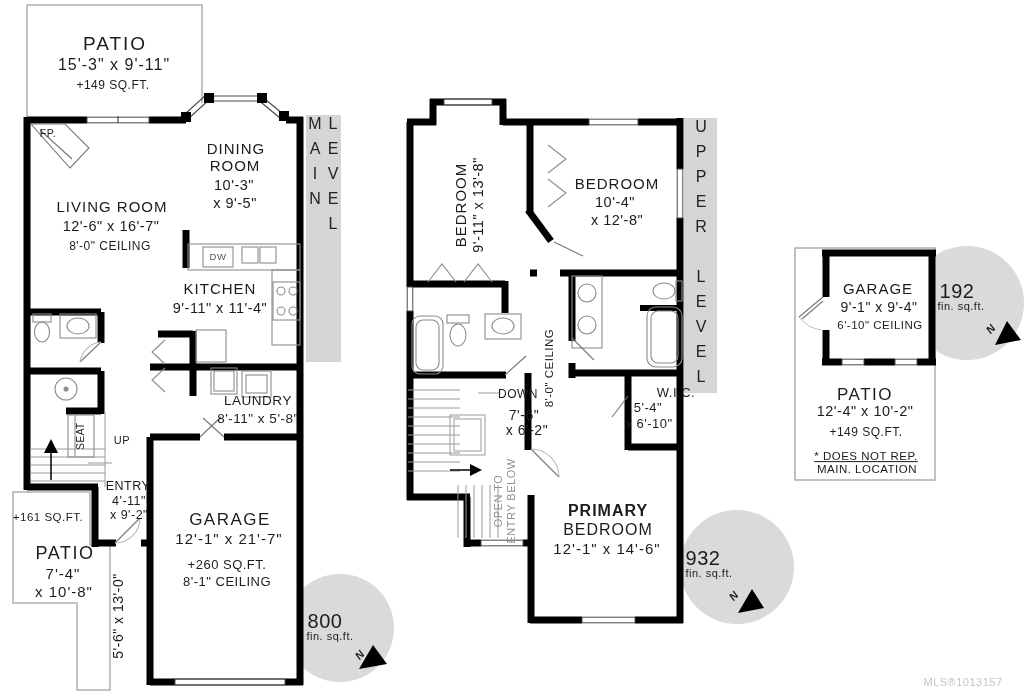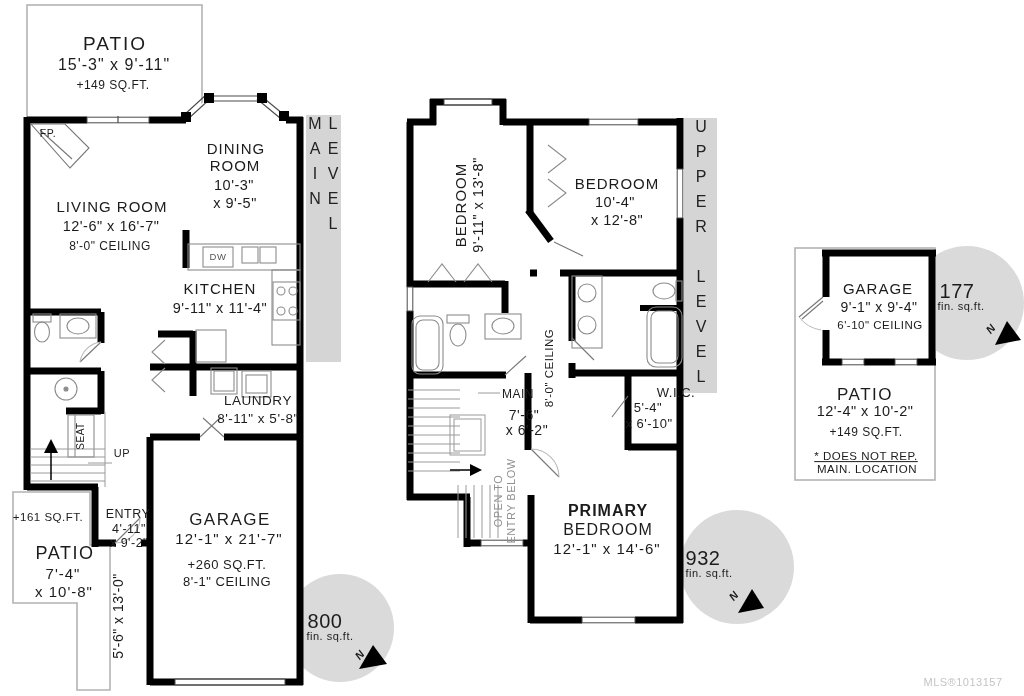--- a/index.html
+++ b/index.html
@@ -10,21 +10,21 @@
        white-space:nowrap;color:#1c1c1c;line-height:1.2;letter-spacing:.5px;}
   .rot{transform:translate(-50%,-50%) rotate(-90deg);}
   .gray{color:#8f8f8f;}
   .band{position:absolute;background:#d5d5d5;display:flex;align-items:center;justify-content:center;}
   .band span{writing-mode:vertical-lr;text-orientation:upright;font-size:16px;
              letter-spacing:8px;color:#222;}
   .fs19{font-size:19px;letter-spacing:2px;} .fs18{font-size:18px;letter-spacing:1.5px;}
   .fs17{font-size:17px;letter-spacing:1.5px;} .fs16{font-size:16px;letter-spacing:1px;}
   .fs15{font-size:15px;letter-spacing:1px;} .fs145{font-size:14.5px;}
   .fs14{font-size:14px;} .fs135{font-size:13.5px;} .fs13{font-size:13px;}
-  .fs125{font-size:12.5px;margin-top:28px;} .fs12{font-size:12px;} .fs115{font-size:11.5px;}
+  .fs125{font-size:12.5px;} .fs12{font-size:12px;} .fs115{font-size:11.5px;}
   .fs11{font-size:11px;} .fs105{font-size:10.5px;} .fs10{font-size:10px;}
   .fs95{font-size:9.5px;color:#555;} .fs20{font-size:20px;}
   .north{font-size:11px;font-style:italic;font-weight:bold;
          transform:translate(-50%,-50%) rotate(-48deg);}
   .mls{color:#c4c4c4;}
 </style>
 </head>
 <body>
 
 <div id="stage">
@@ -270,21 +270,21 @@
 <div class="lbl fs145" style="left:235px;top:204px;">x 9'-5"</div>
 
 <div class="lbl fs95" style="left:218px;top:257px;">DW</div>
 <div class="lbl fs15" style="left:220px;top:289px;">KITCHEN</div>
 <div class="lbl fs145" style="left:220px;top:309px;">9'-11" x 11'-4"</div>
 
 <div class="lbl fs135" style="left:258px;top:401px;">LAUNDRY</div>
 <div class="lbl fs135" style="left:258px;top:419px;">8'-11" x 5'-8"</div>
 
 <div class="lbl rot fs10" style="left:81px;top:436px;">SEAT</div>
-<div class="lbl fs11" style="left:122px;top:454px;">UP</div>
+<div class="lbl fs11" style="left:122px;top:441px;">UP</div>
 
 <div class="lbl fs125" style="left:128px;top:486px;">ENTRY</div>
 <div class="lbl fs125" style="left:129px;top:501px;">4'-11"</div>
 <div class="lbl fs125" style="left:129px;top:515px;">x 9'-2"</div>
 
 <div class="lbl fs115" style="left:48px;top:518px;">+161 SQ.FT.</div>
 <div class="lbl fs18" style="left:65px;top:554px;">PATIO</div>
 <div class="lbl fs15" style="left:63px;top:574px;">7'-4"</div>
 <div class="lbl fs15" style="left:64px;top:592px;">x 10'-8"</div>
 <div class="lbl rot fs14" style="left:118px;top:616px;">5'-6" x 13'-0"</div>
@@ -302,21 +302,21 @@
   <div class="fs15">BEDROOM</div>
   <div class="fs145">9'-11" x 13'-8"</div>
 </div>
 
 <div class="lbl fs15" style="left:617px;top:184px;">BEDROOM</div>
 <div class="lbl fs145" style="left:615px;top:203px;">10'-4"</div>
 <div class="lbl fs145" style="left:617px;top:221px;">x 12'-8"</div>
 
 <div class="lbl rot fs115" style="left:550px;top:368px;">8'-0" CEILING</div>
 
-<div class="lbl fs12" style="left:518px;top:394px;">MAIN</div>
+<div class="lbl fs12" style="left:518px;top:394px;">DOWN</div>
 <div class="lbl fs14" style="left:524px;top:415px;">7'-6"</div>
 <div class="lbl fs14" style="left:527px;top:430px;">x 6'-2"</div>
 
 <div class="lbl fs13" style="left:650px;top:393px;margin-left:26px;">W.I.C.</div>
 <div class="lbl fs13" style="left:648px;top:408px;">5'-4"</div>
 <div class="lbl fs13" style="left:649px;top:424px;">x 6'-10"</div>
 
 <div class="lbl rot gray" style="left:505px;top:501px;">
   <div class="fs11">OPEN TO</div>
   <div class="fs11">ENTRY BELOW</div>
@@ -333,19 +333,19 @@
 <div class="lbl fs15" style="left:878px;top:289px;">GARAGE</div>
 <div class="lbl fs14" style="left:879px;top:307px;">9'-1" x 9'-4"</div>
 <div class="lbl fs115" style="left:880px;top:326px;">6'-10" CEILING</div>
 
 <div class="lbl fs17" style="left:865px;top:395px;">PATIO</div>
 <div class="lbl fs145" style="left:865px;top:412px;">12'-4" x 10'-2"</div>
 <div class="lbl fs12" style="left:866px;top:432px;">+149 SQ.FT.</div>
 <div class="lbl fs115" style="left:866px;top:457px;text-decoration:underline;">* DOES NOT REP.</div>
 <div class="lbl fs115" style="left:867px;top:470px;">MAIN. LOCATION</div>
 
-<div class="lbl fs20" style="left:957px;top:291px;">177</div>
+<div class="lbl fs20" style="left:957px;top:291px;">192</div>
 <div class="lbl fs11" style="left:961px;top:307px;">fin. sq.ft.</div>
 <div class="lbl north" style="left:991px;top:329px;">N</div>
 
 <div class="lbl fs11 mls" style="left:963px;top:683px;">MLS®1013157</div>
 
 </div>
 
 </body></html>

